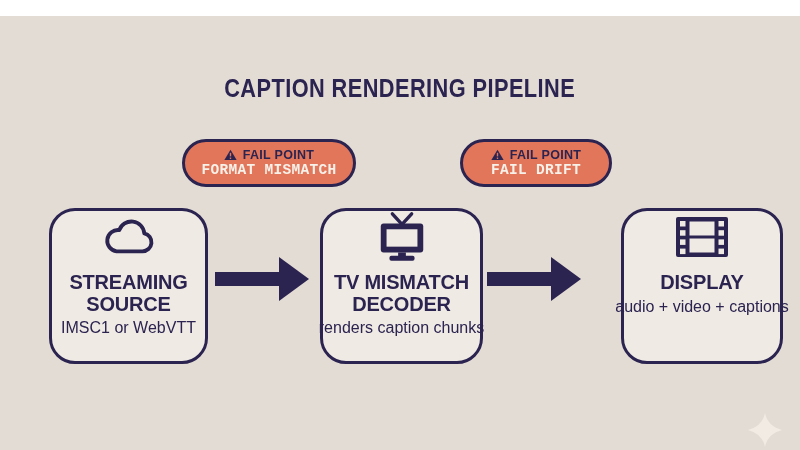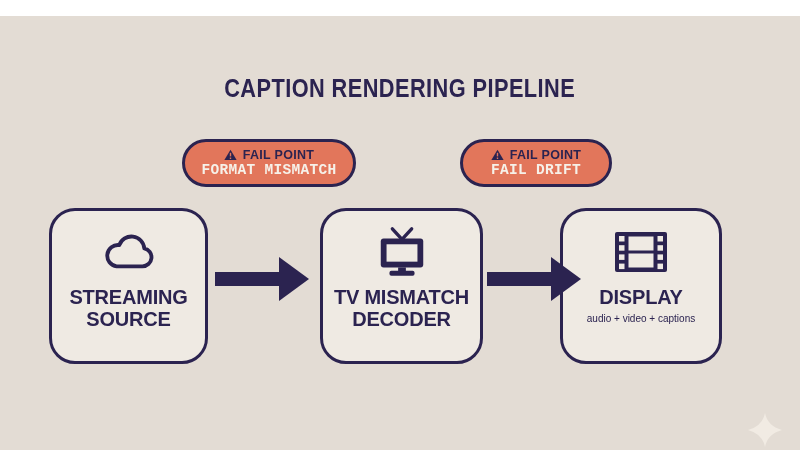--- a/index.html
+++ b/index.html
@@ -54,39 +54,38 @@
     letter-spacing:0.3px;line-height:1;font-family:Liberation Mono, monospace;
   }
   .node{
     position:absolute;top:192px;height:156px;
     box-sizing:border-box;
     background:var(--box-fill);
     border:3px solid var(--navy);
     border-radius:26px;
     display:flex;flex-direction:column;
     align-items:center;
-    padding-top:15px;
   }
   .node-1{left:49px;width:159px;}
   .node-2{left:320px;width:163px;}
-  .node-3{left:560px;width:162px;}
+  .node-3{left:621px;width:162px;}
   .node-icon{
     height:52px;display:flex;align-items:center;justify-content:center;
     color:var(--navy);
   }
   .node-title{
     margin-top:9px;
     color:var(--navy);font-weight:bold;font-size:20px;
     line-height:1.08;text-align:center;
     letter-spacing:-0.2px;
     white-space:pre-line;
   }
   .node-sub{
     margin-top:4px;
-    color:var(--navy);font-size:10px;
+    color:var(--navy);font-size:16px;
     text-align:center;white-space:nowrap;
   }
   .arrow{position:absolute;top:241px;width:94px;height:44px;color:var(--navy);}
   .arrow-1{left:215px;}
   .arrow-2{left:487px;}
   .sparkle{position:absolute;left:747px;top:396px;width:36px;height:36px;color:var(--sparkle);}
 </style>
 </head>
 <body>
 
@@ -119,34 +118,36 @@
   </div>
 
   <div class="node node-1">
     <div class="node-icon">
       <svg width="58" height="42" viewBox="0 0 60 44" fill="none" stroke="currentColor" stroke-width="4" stroke-linejoin="round" stroke-linecap="round">
         <path d="M17 37 H44 a9.5 9.5 0 0 0 2-18.8 a13.5 13.5 0 0 0-26.2-3.4 A10.5 10.5 0 0 0 17 37 Z"></path>
       </svg>
     </div>
     <div class="node-title">STREAMING
 SOURCE</div>
+    <div class="node-sub">IMSC1 or WebVTT</div>
   </div>
 
   <div class="node node-2">
     <div class="node-icon">
       <svg width="56" height="52" viewBox="0 0 58 52">
         <path d="M19 2 L29 13 M39 2 L29 13" stroke="currentColor" stroke-width="3.5" stroke-linecap="round" fill="none"></path>
         <rect x="7" y="12" width="44" height="30" rx="3" fill="currentColor"></rect>
         <rect x="13" y="18" width="32" height="18" fill="var(--box-fill)"></rect>
         <rect x="25" y="42" width="8" height="4" fill="currentColor"></rect>
         <rect x="16" y="45.5" width="26" height="5" rx="2" fill="currentColor"></rect>
       </svg>
     </div>
     <div class="node-title">TV MISMATCH
 DECODER</div>
+    <div class="node-sub">renders caption chunks</div>
   </div>
 
   <div class="node node-3">
     <div class="node-icon">
       <svg width="52" height="40" viewBox="0 0 52 40">
         <rect x="0" y="0" width="52" height="40" rx="2" fill="currentColor"></rect>
         <rect x="4" y="4" width="5.5" height="5.5" fill="var(--box-fill)"></rect>
         <rect x="4" y="13.2" width="5.5" height="5.5" fill="var(--box-fill)"></rect>
         <rect x="4" y="22.4" width="5.5" height="5.5" fill="var(--box-fill)"></rect>
         <rect x="4" y="31.6" width="5.5" height="5.5" fill="var(--box-fill)"></rect>

